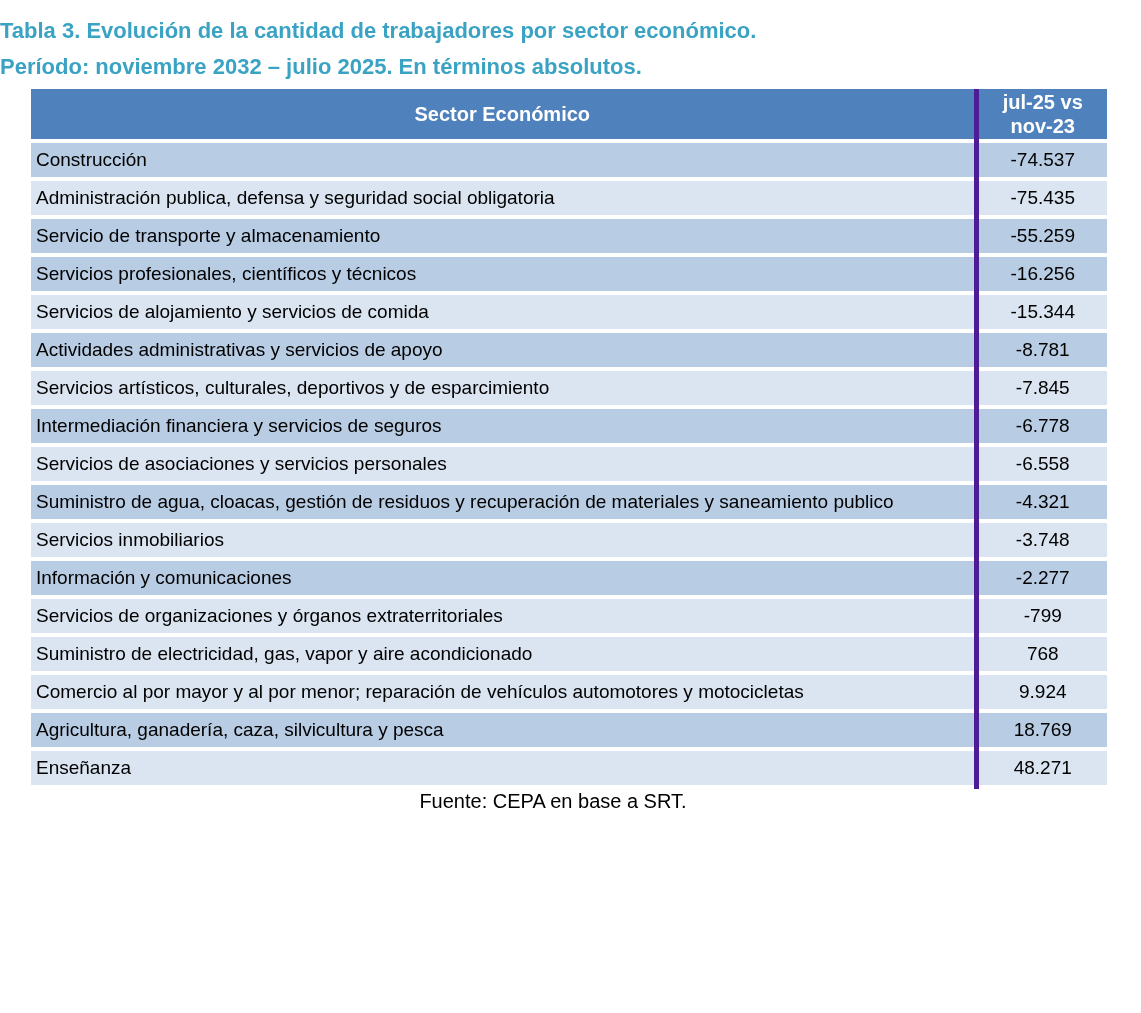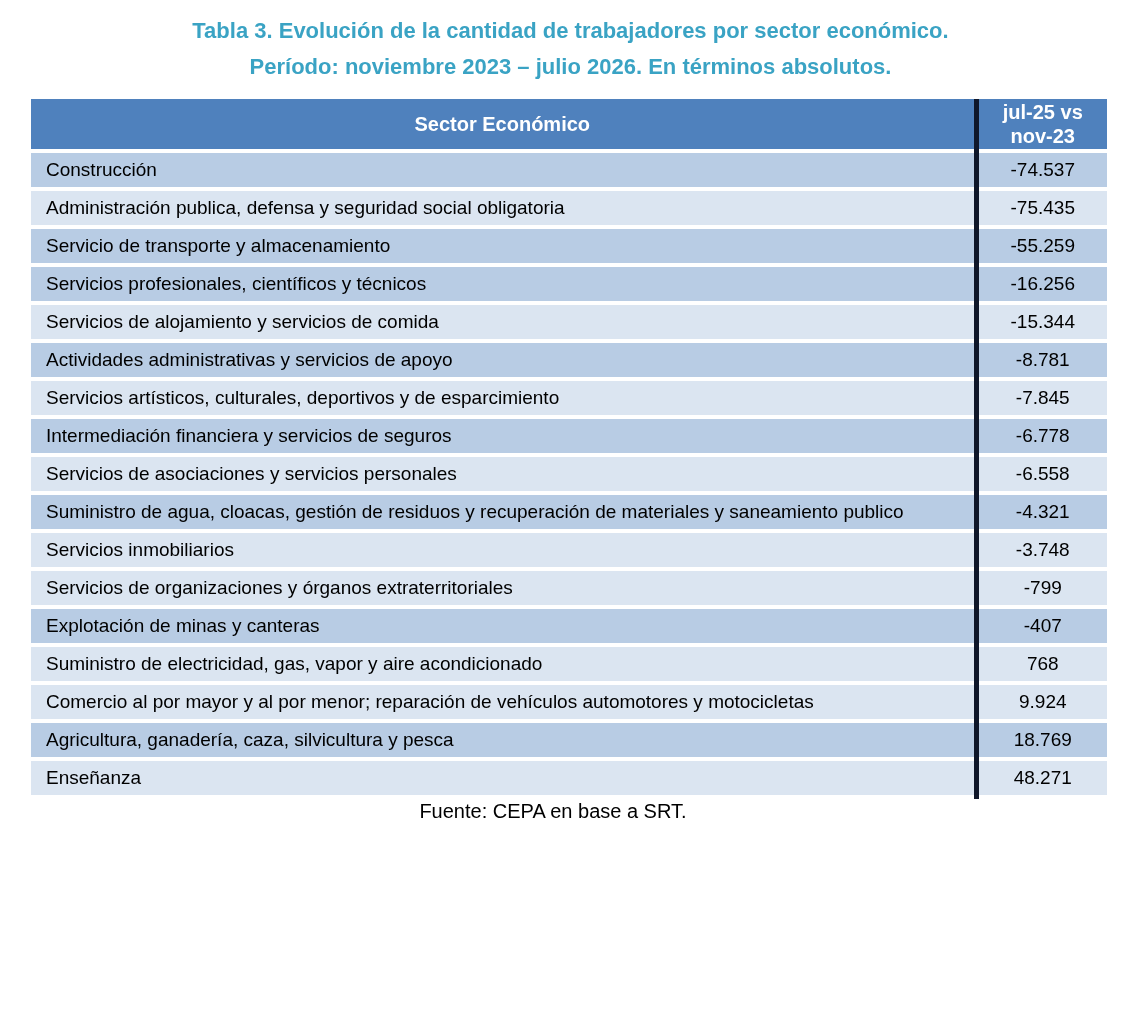--- a/index.html
+++ b/index.html
@@ -10,58 +10,57 @@
   }
   .page {
     width: 1141px;
     height: 1013px;
     box-sizing: border-box;
     padding-top: 13px;
     background: #ffffff;
     overflow: hidden;
   }
   .title-block {
-    text-align: center;
     color: var(--title-color, #3aa3c4);
     font-weight: bold;
     font-size: 22px;
     line-height: 36px;
-    margin-bottom: 14px;
+    margin-bottom: 4px;
   }
   table.data-table {
     border-collapse: collapse;
     table-layout: fixed;
     margin-left: 31px;
     width: 1076px;
   }
   col.col-sector { width: 945px; }
   col.col-value  { width: 131px; }
   th, td {
     border-bottom: 4px solid #ffffff;
     box-sizing: border-box;
   }
   th:first-child, td:first-child {
-    border-right: 5px solid #0f172a;
+    border-right: 5px solid #4c1d95;
   }
   thead th {
     background: var(--header-bg, #4f81bd);
     color: #ffffff;
     font-weight: bold;
     font-size: 20px;
     line-height: 24px;
     text-align: center;
     height: 52px;
     padding: 0 6px;
     vertical-align: middle;
   }
   tbody td {
     font-size: 19px;
     line-height: 24px;
     color: #000000;
-    padding: 5px 15px;
+    padding: 5px 5px;
     vertical-align: middle;
   }
   tbody td.value-cell {
     text-align: center;
     padding: 5px 2px;
   }
   tbody tr.odd  td { background: var(--row-odd-bg,  #b8cce4); }
   tbody tr.even td { background: var(--row-even-bg, #dbe5f1); }
   .source-note {
     text-align: center;
@@ -71,21 +70,21 @@
     width: 1106px;
   }
 </style>
 </head>
 <body>
 
 <div class="page">
 
   <div class="title-block">
     <div>Tabla 3. Evolución de la cantidad de trabajadores por sector económico.</div>
-    <div>Período: noviembre 2023 – julio 2026. En términos absolutos.</div>
+    <div>Período: noviembre 2032 – julio 2025. En términos absolutos.</div>
   </div>
 
   <table class="data-table">
     <colgroup>
       <col class="col-sector">
       <col class="col-value">
     </colgroup>
     <thead>
       <tr>
         <th>Sector Económico</th>
@@ -130,27 +129,27 @@
           <td class="value-cell">-6.558</td>
         </tr>
         <tr class="odd">
           <td class="sector-cell">Suministro de agua, cloacas, gestión de residuos y recuperación de materiales y saneamiento publico</td>
           <td class="value-cell">-4.321</td>
         </tr>
         <tr class="even">
           <td class="sector-cell">Servicios inmobiliarios</td>
           <td class="value-cell">-3.748</td>
         </tr>
+        <tr class="odd">
+          <td class="sector-cell">Información y comunicaciones</td>
+          <td class="value-cell">-2.277</td>
+        </tr>
         <tr class="even">
           <td class="sector-cell">Servicios de organizaciones y órganos extraterritoriales</td>
           <td class="value-cell">-799</td>
-        </tr>
-        <tr class="odd">
-          <td class="sector-cell">Explotación de minas y canteras</td>
-          <td class="value-cell">-407</td>
         </tr>
         <tr class="even">
           <td class="sector-cell">Suministro de electricidad, gas, vapor y aire acondicionado</td>
           <td class="value-cell">768</td>
         </tr>
         <tr class="even">
           <td class="sector-cell">Comercio al por mayor y al por menor; reparación de vehículos automotores y motocicletas</td>
           <td class="value-cell">9.924</td>
         </tr>
         <tr class="odd">

